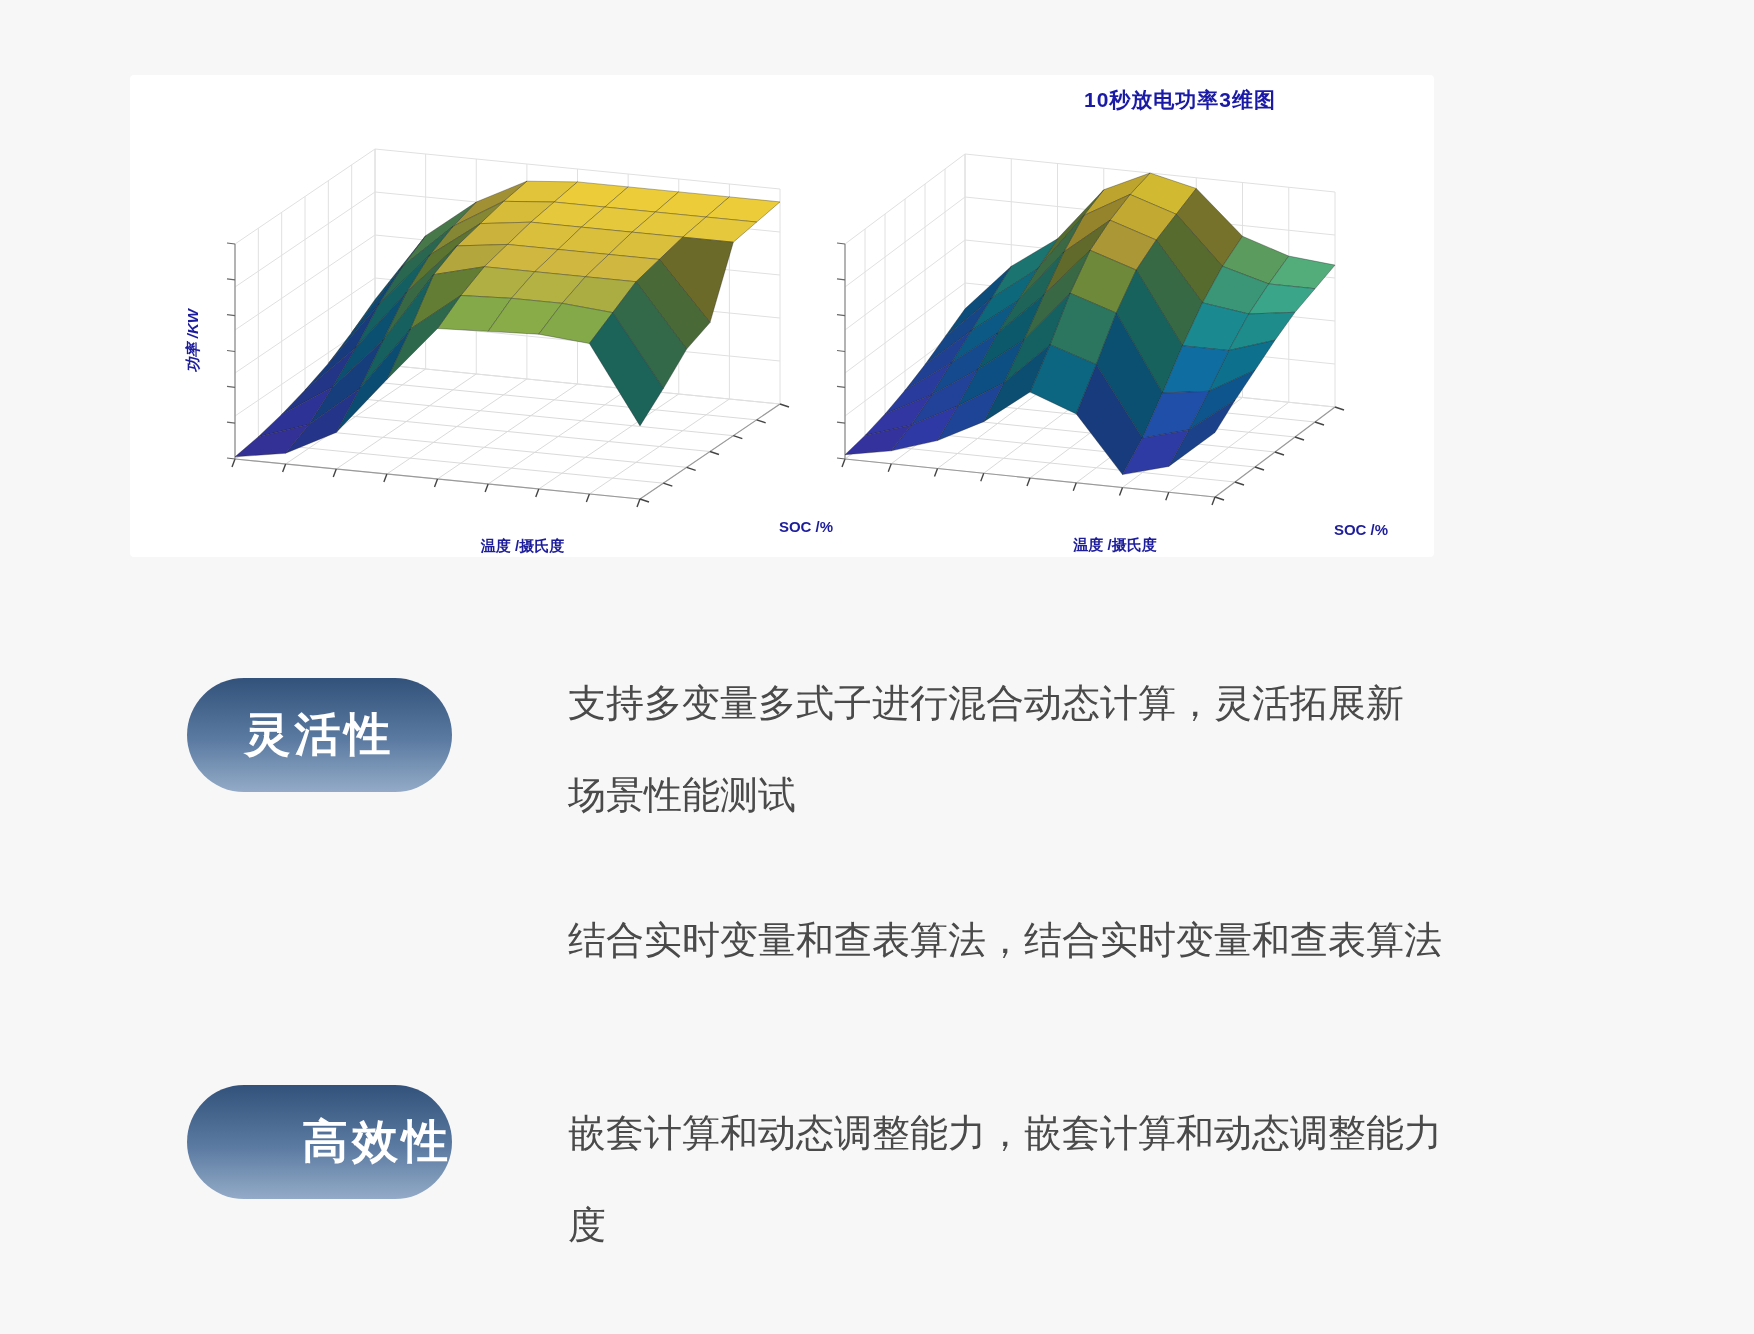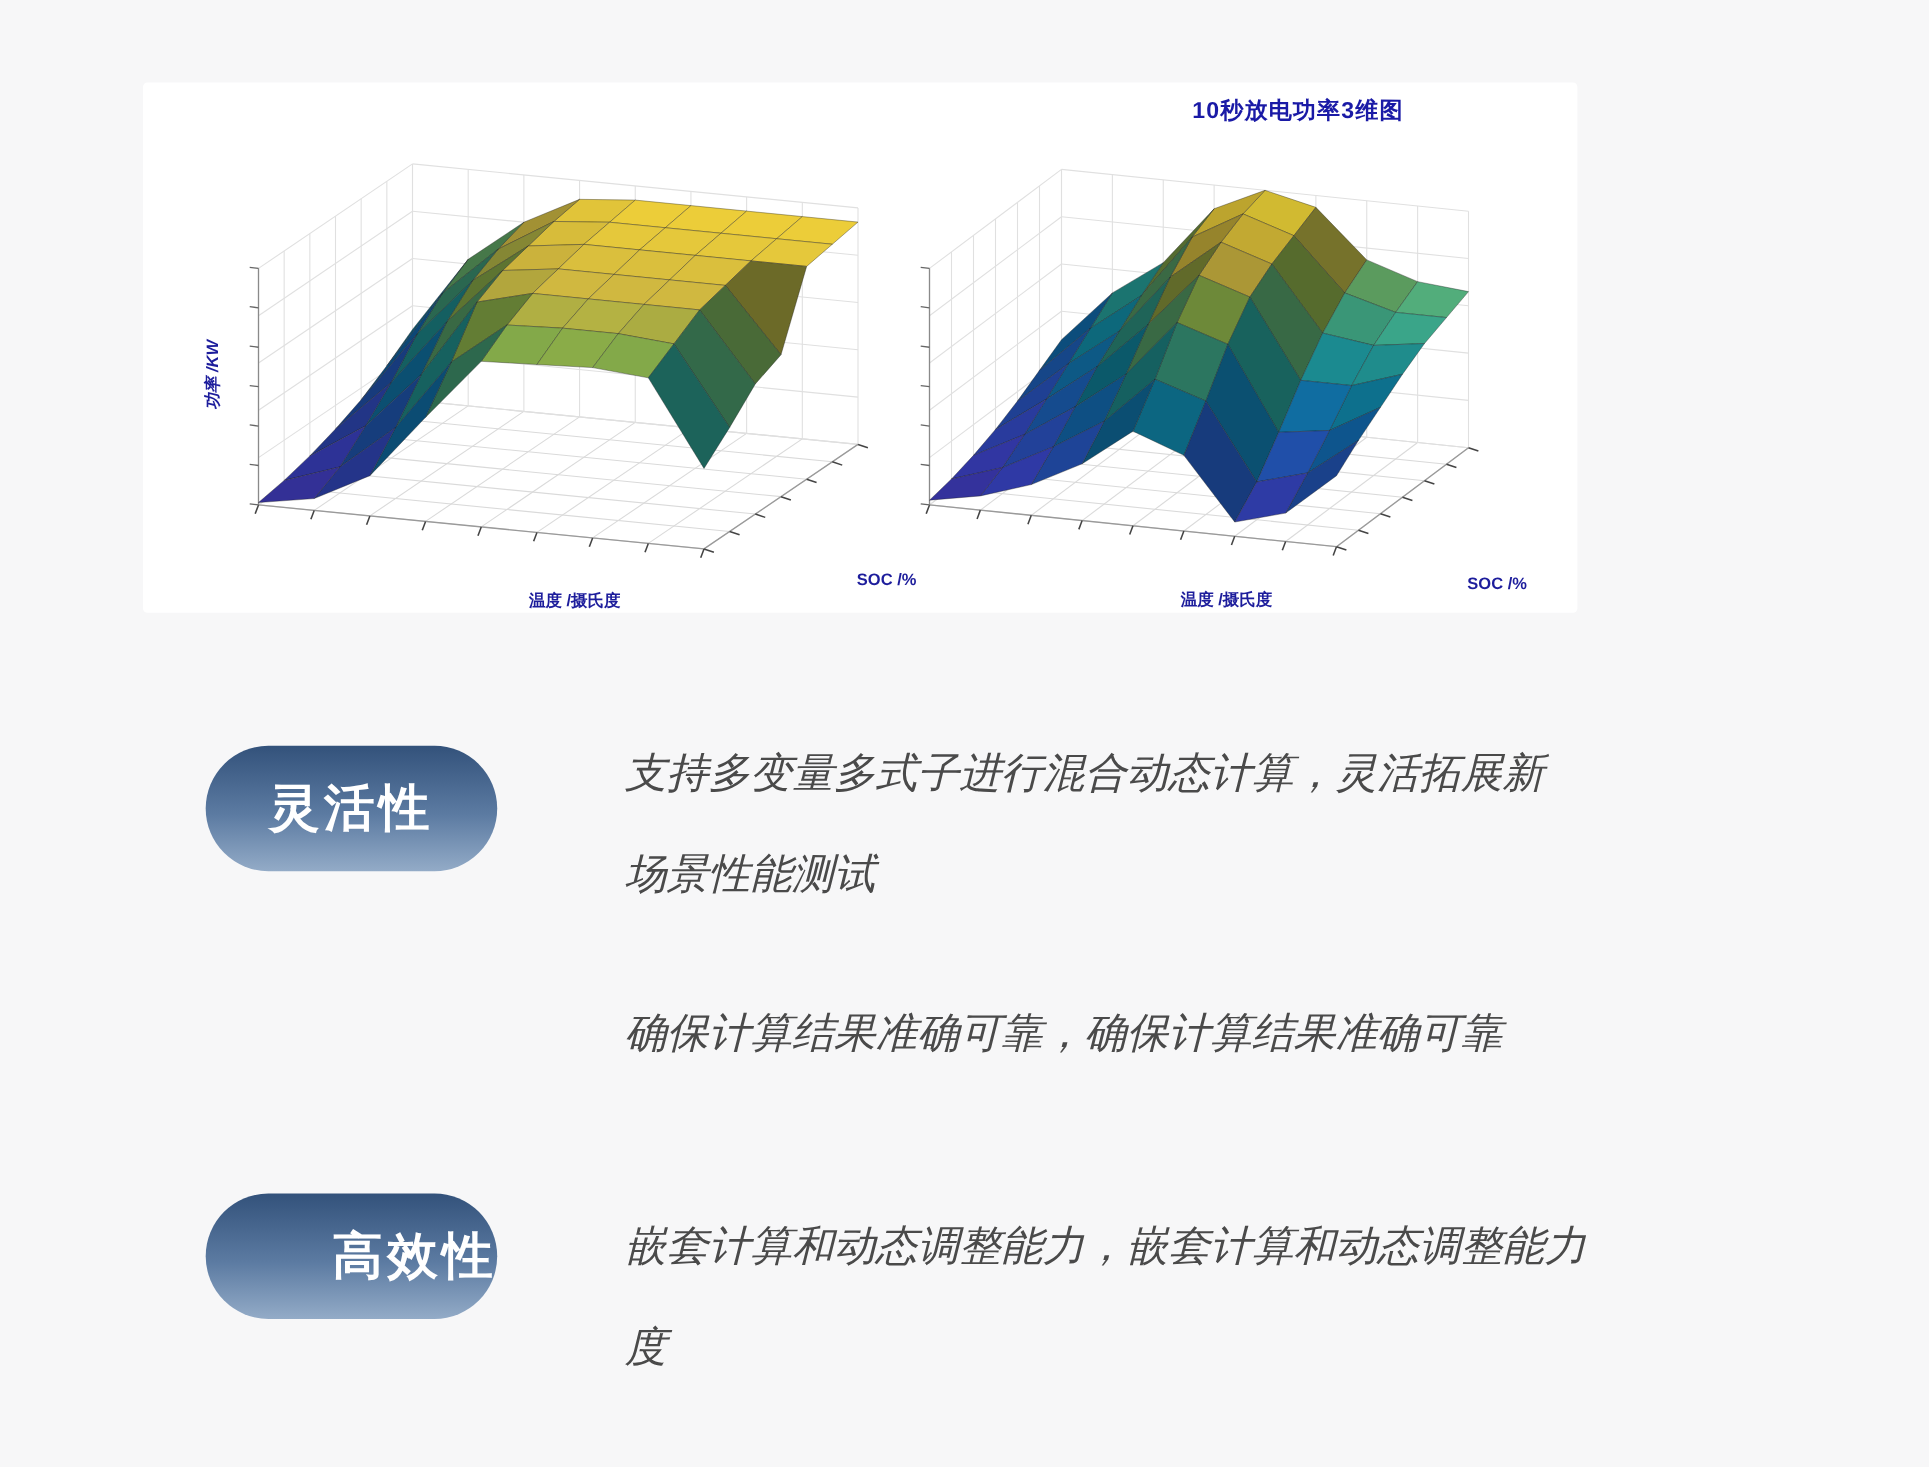--- a/index.html
+++ b/index.html
@@ -13,21 +13,21 @@
   .chart-title{position:absolute;top:-14px;left:85px;width:670px;text-align:center;
                font-size:21px;font-weight:bold;color:#1a1aa6;letter-spacing:1px;}
   .chart-canvas{position:absolute;left:0;top:14px;width:700px;height:455px;}
   .features{position:absolute;left:0;top:0;width:1754px;height:1334px;pointer-events:none;}
   .badge{position:absolute;left:187px;width:265px;height:114px;border-radius:58px;
          background:linear-gradient(180deg,#33527b 0%,#5c7ba2 55%,#93abc7 100%);
          display:flex;align-items:center;justify-content:center;
          color:#ffffff;font-size:46px;font-weight:bold;letter-spacing:4px;}
   .badge.b0{top:678px;} .badge.b1{top:887px;} .badge.b2{top:1085px;justify-content:flex-end;}
   .desc{position:absolute;left:568px;width:1000px;font-size:38px;font-weight:500;
-        color:#4a4a4a;line-height:92px;white-space:pre;font-style:italic;}
+        color:#4a4a4a;line-height:92px;white-space:pre;}
   .desc.d0{top:657px;} .desc.d1{top:894px;} .desc.d2{top:1087px;}
 </style>
 </head>
 <body>
 
 <div class="page">
 
   <section class="charts-panel">
     <div class="chart c0">
       <div class="chart-canvas" id="chart-canvas-0"><svg width="700" height="455" viewBox="0 0 700 455">
@@ -281,21 +281,21 @@
     </div>
   </section>
 
   <section class="features">
     <div class="badge b0">
       <span>灵活性</span>
     </div>
     <div class="desc d0">支持多变量多式子进行混合动态计算，灵活拓展新
 场景性能测试</div>
 
-    <div class="desc d1">确保计算结果准确可靠，确保计算结果准确可靠</div>
+    <div class="desc d1">结合实时变量和查表算法，结合实时变量和查表算法</div>
 
     <div class="badge b2">
       <span>高效性</span>
     </div>
     <div class="desc d2">嵌套计算和动态调整能力，嵌套计算和动态调整能力
 度</div>
   </section>
 
 </div>
 

